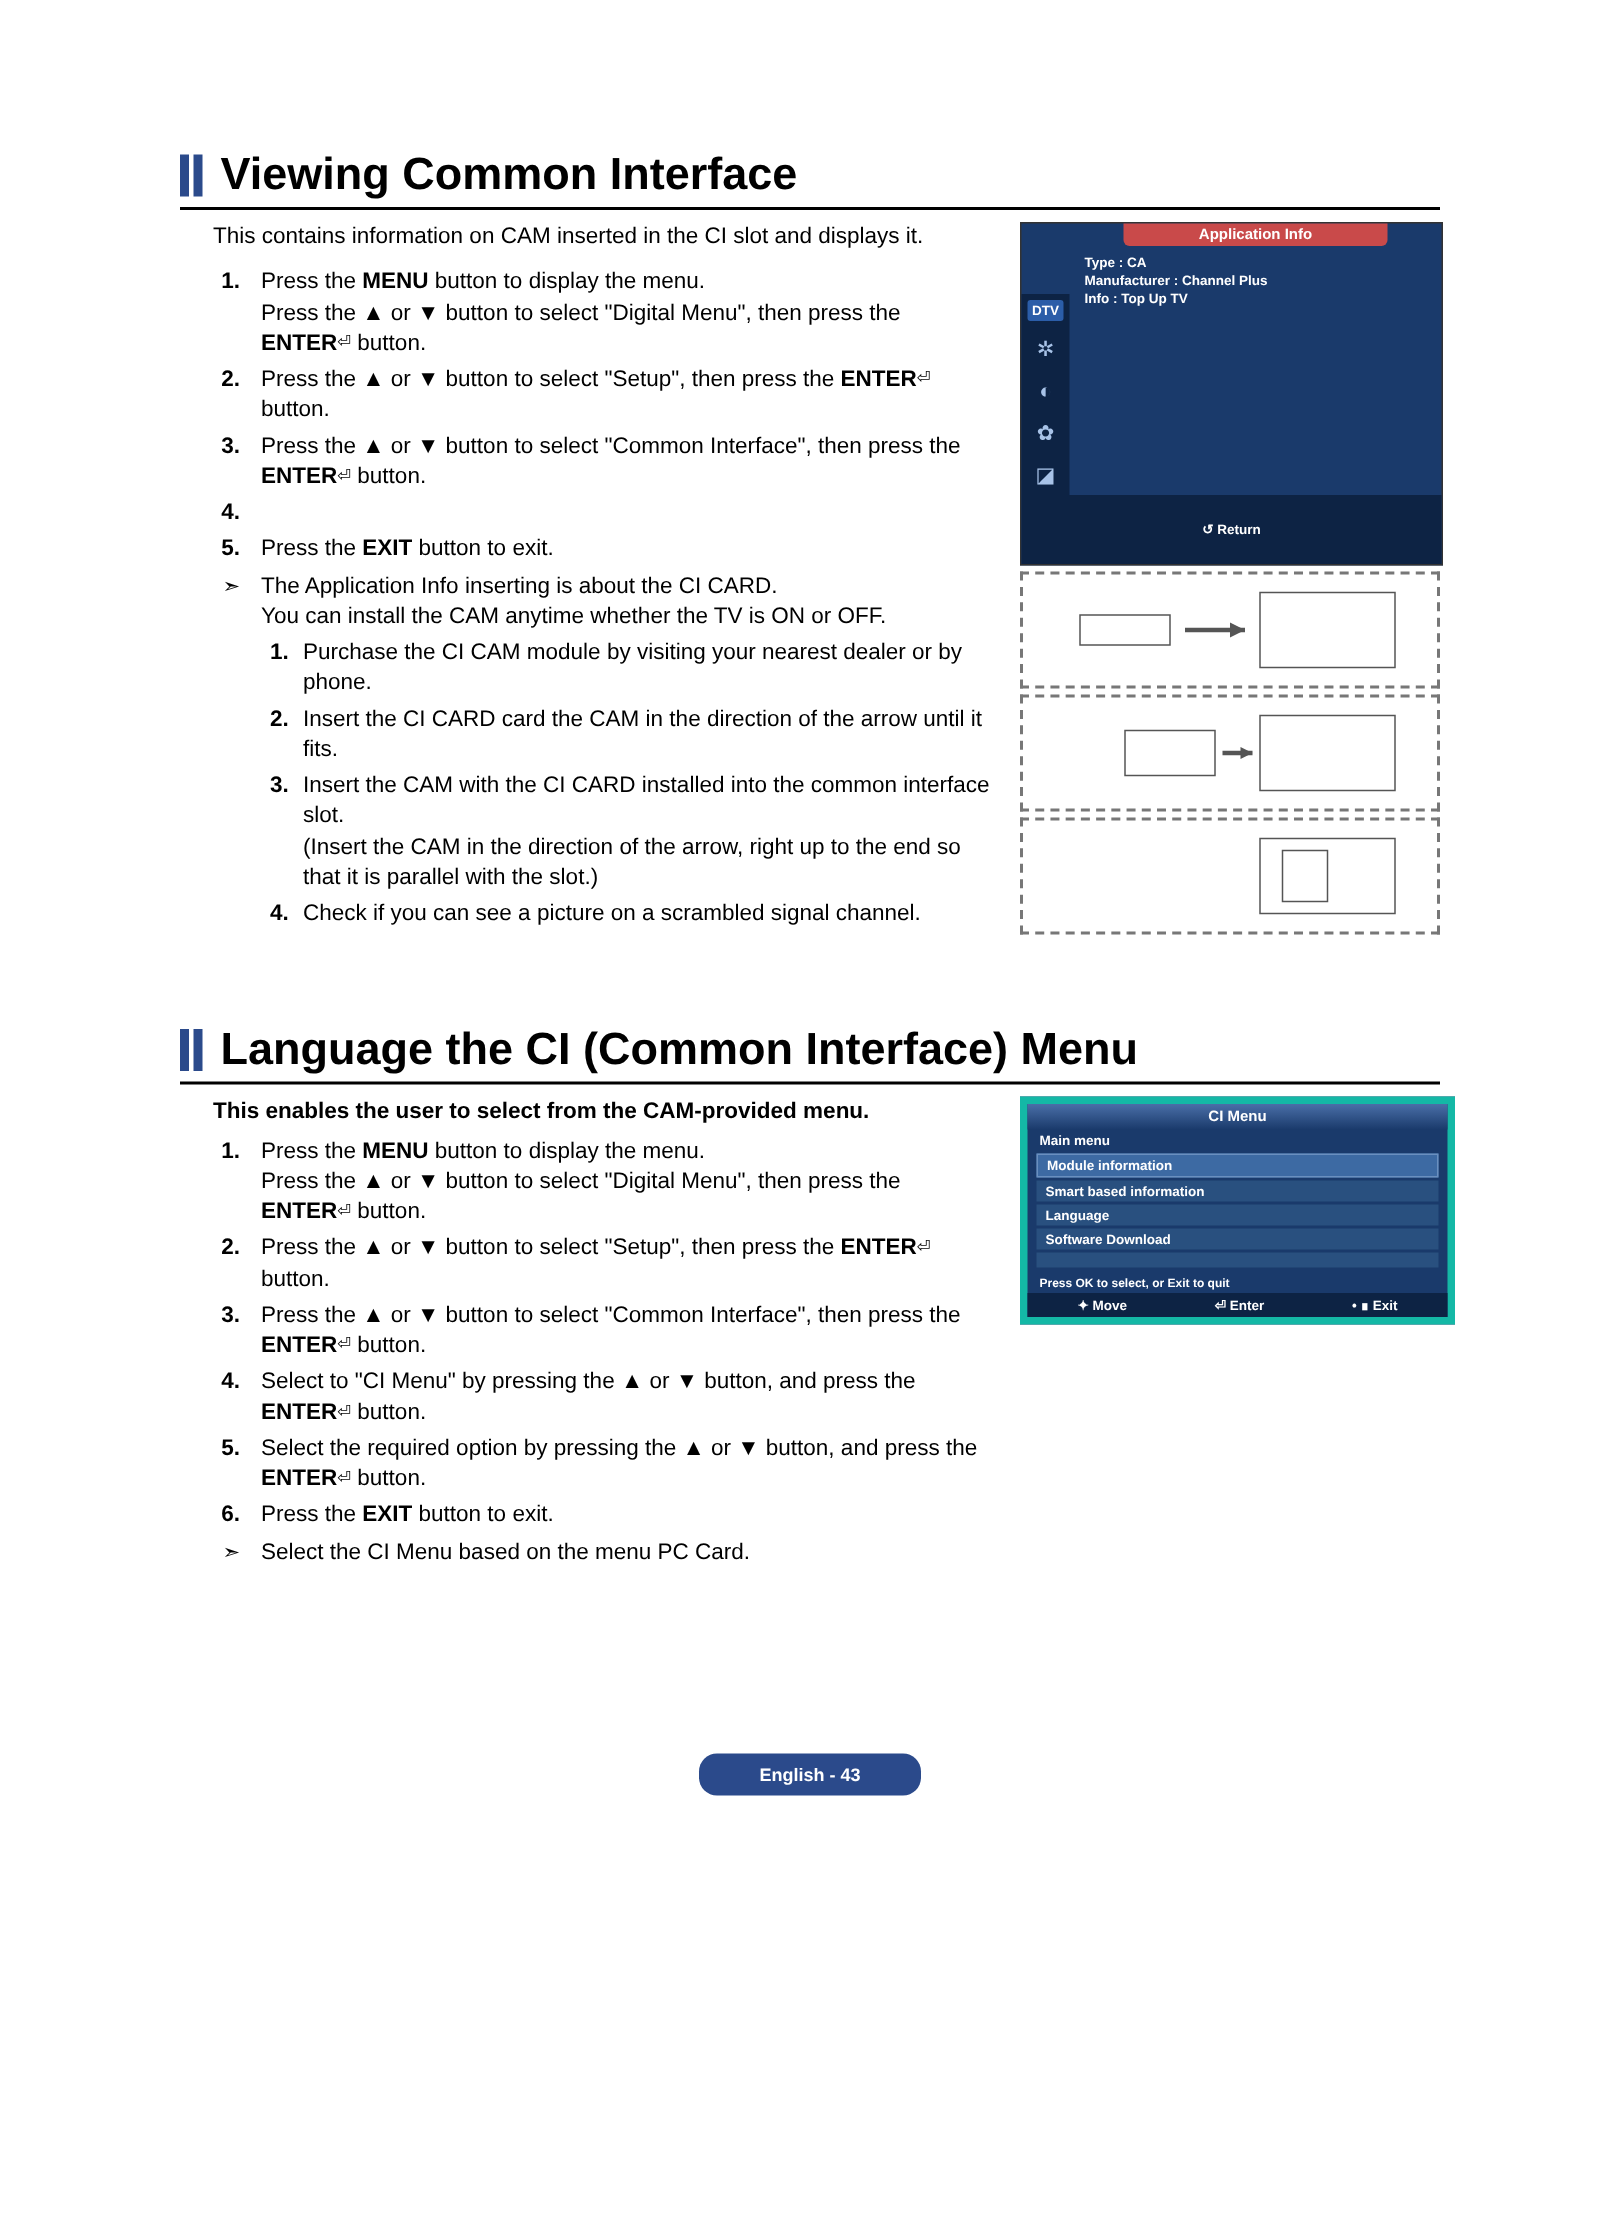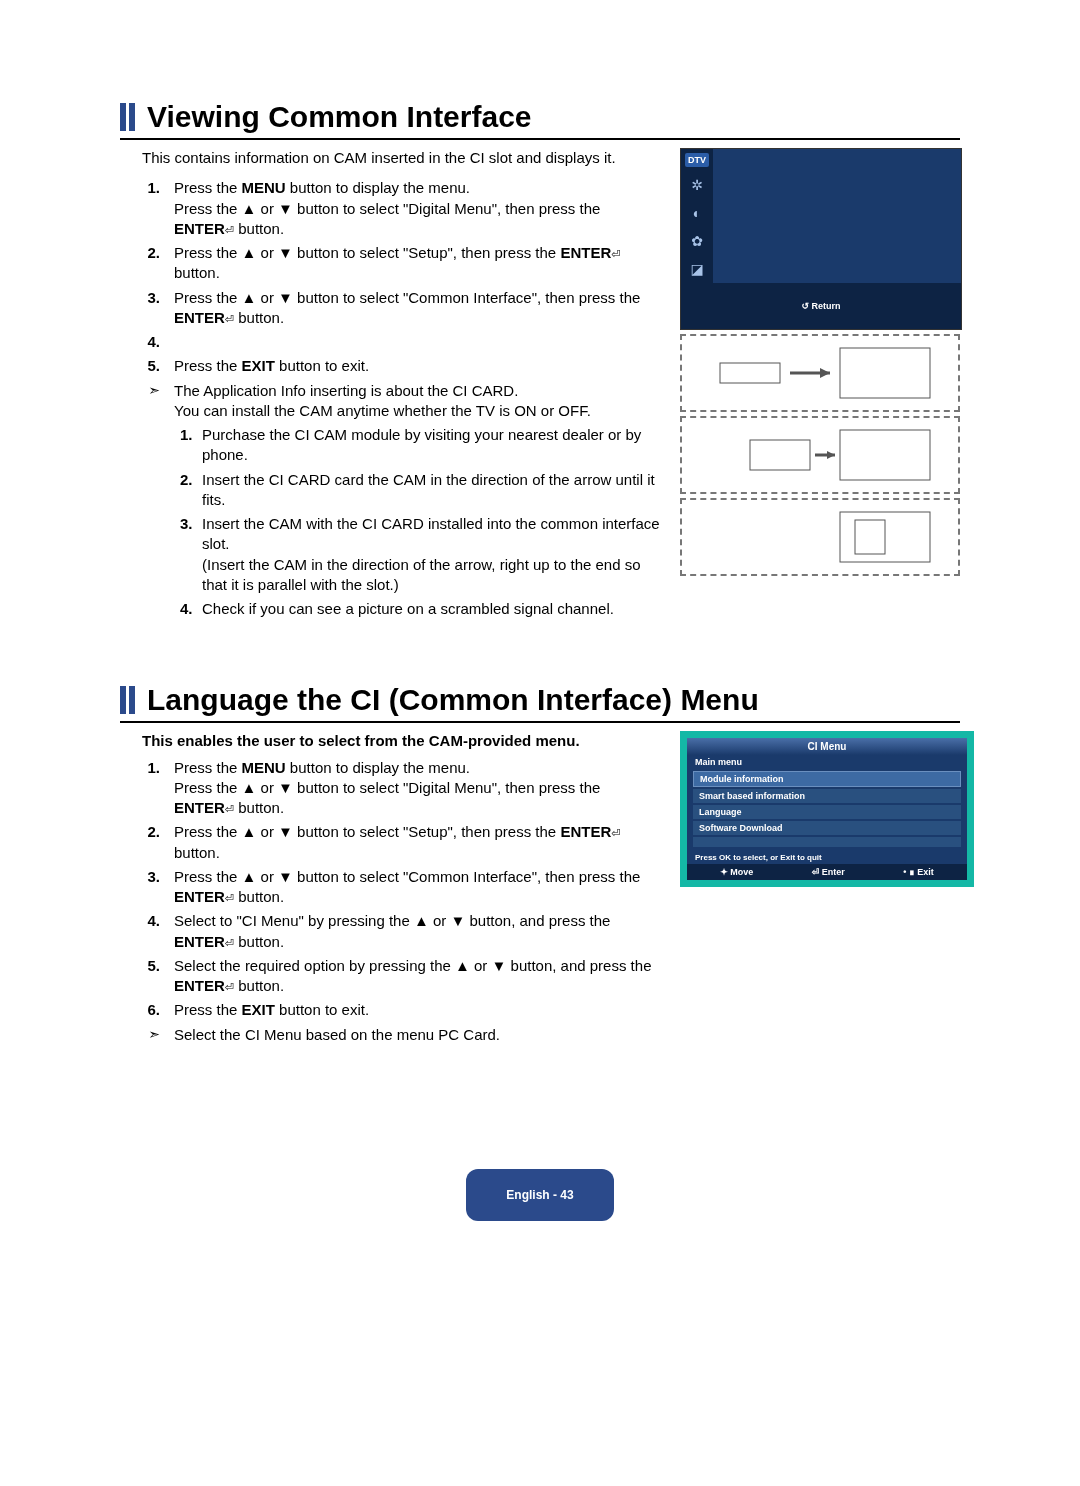--- a/index.html
+++ b/index.html
@@ -121,20 +121,21 @@
     display: flex;
   }
   .osd-left {
     width: 32px;
     background: #0d2344;
     display: flex;
     flex-direction: column;
     align-items: center;
     padding: 4px 0;
     gap: 10px;
+    margin-top: 47px;
   }
   .osd-dtv {
     background: #2b5da8;
     color: #fff;
     font-size: 9px;
     font-weight: bold;
     padding: 2px 3px;
     border-radius: 2px;
   }
   .osd-icon {
@@ -180,21 +181,21 @@
     color:#888;
   }
   .illus svg { width: 260px; height: 70px; }
 
   
   .ci-osd {
     width: 280px;
     background: #1a3a6b;
     color: #fff;
     font-size: 10px;
-    border: 7px solid #14b8a6;
+    border: 5px solid #14b8a6;
   }
   .ci-title {
     text-align: center;
     font-weight: bold;
     background: linear-gradient(#4a6fa8,#1a3a6b);
     padding: 3px 0;
     font-size: 10px;
   }
   .ci-main {
     padding: 2px 8px;
@@ -233,21 +234,21 @@
   .page-footer {
     text-align: center;
     margin-top: 120px;
   }
   .page-badge {
     display: inline-block;
     background: #2b4a8b;
     color: #fff;
     font-size: 12px;
     font-weight: bold;
-    padding: 19px 40px;
+    padding: 7px 40px;
     border-radius: 12px;
   }
 </style>
 </head>
 <body>
 
 <div class="page">
 
   <div class="section">
     <div class="section-header">
@@ -310,20 +311,29 @@
 
       <div class="side-col">
         <div class="osd">
           <div class="osd-top">
             <div class="osd-left">
               <div class="osd-dtv">DTV</div>
               <div class="osd-icon">✲</div>
               <div class="osd-icon">◐</div>
               <div class="osd-icon">✿</div>
               <div class="osd-icon">◪</div>
+            </div>
+            <div class="osd-right">
+              <div class="osd-tab">Application Info</div>
+              <div id="osd-lines">
+                  <div class="osd-line">Type : CA</div>
+                  <div class="osd-line">Manufacturer : Channel Plus</div>
+                  <div class="osd-line">Info : Top Up TV</div>
+                </div>
+              <div style="height:60px"></div>
             </div>
           </div>
           <div class="osd-return">↺ Return</div>
         </div>
         <div class="illus">
           <svg viewBox="0 0 260 70">
               <rect x="150" y="10" width="90" height="50" fill="none" stroke="#555"></rect>
               <rect x="30" y="25" width="60" height="20" fill="none" stroke="#555"></rect>
               <path d="M100 35 L140 35" stroke="#555" stroke-width="3"></path>
               <path d="M140 35 L130 30 L130 40 Z" fill="#555"></path>

